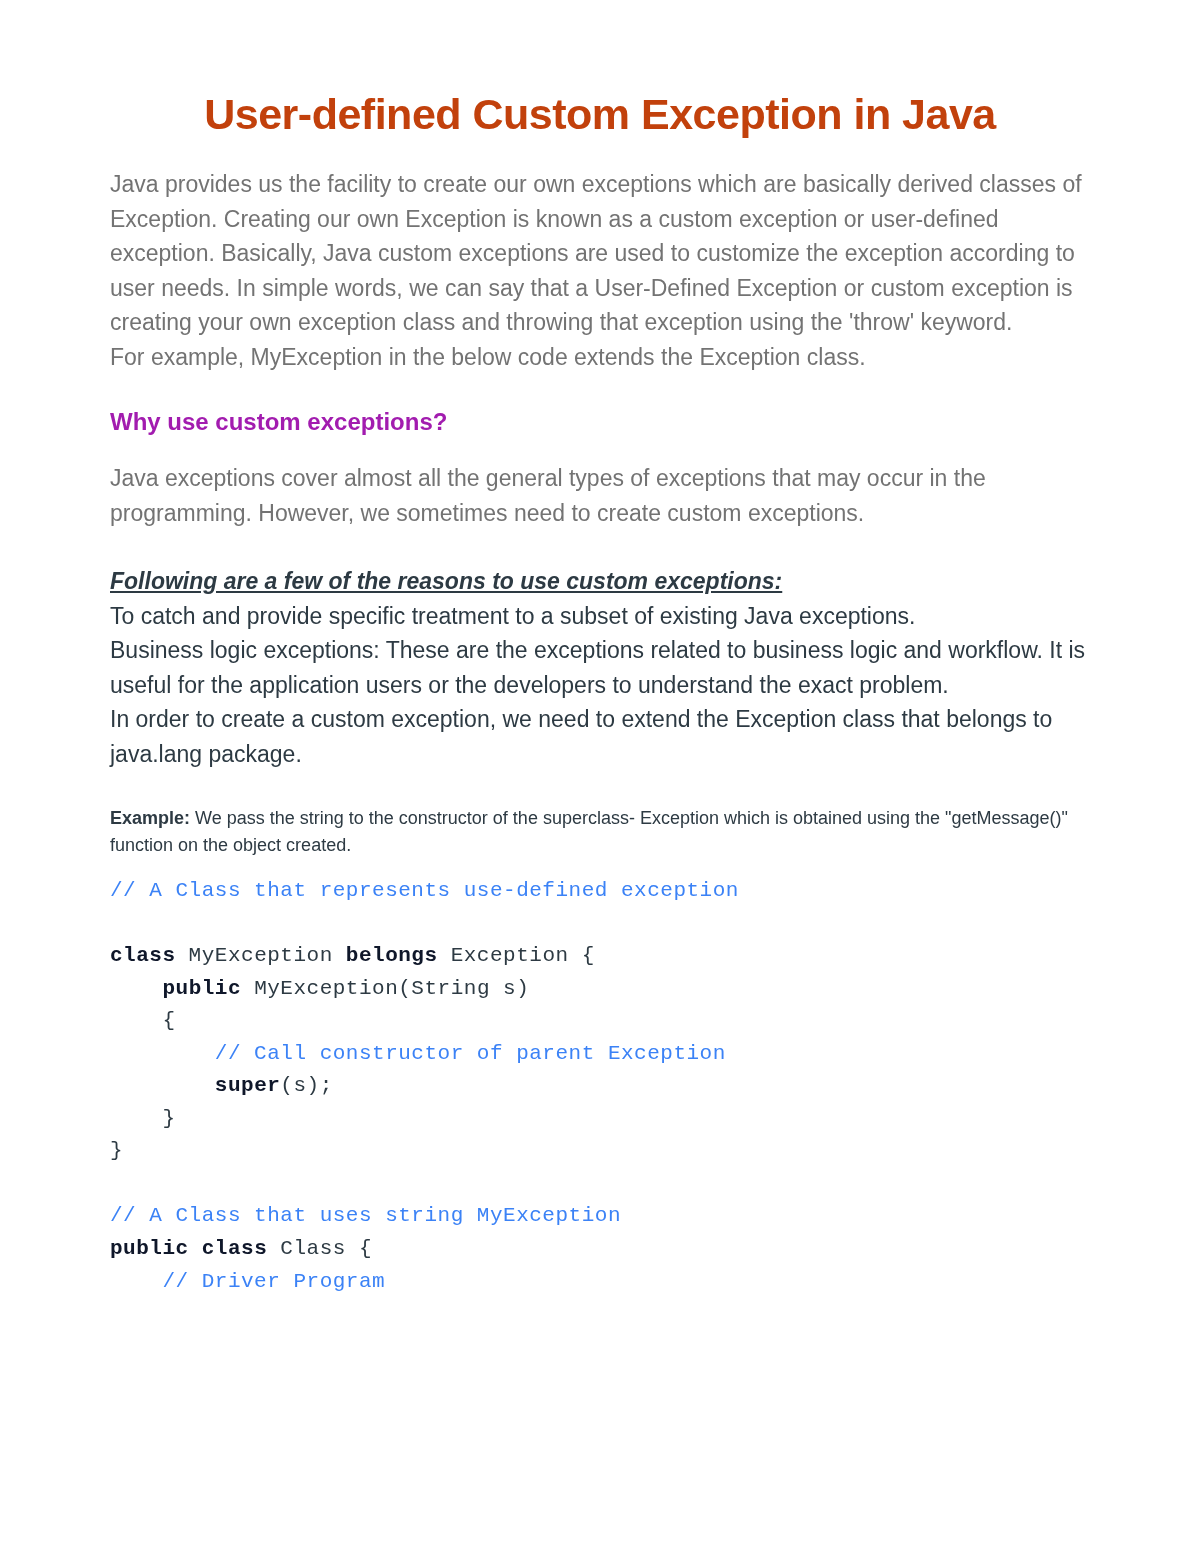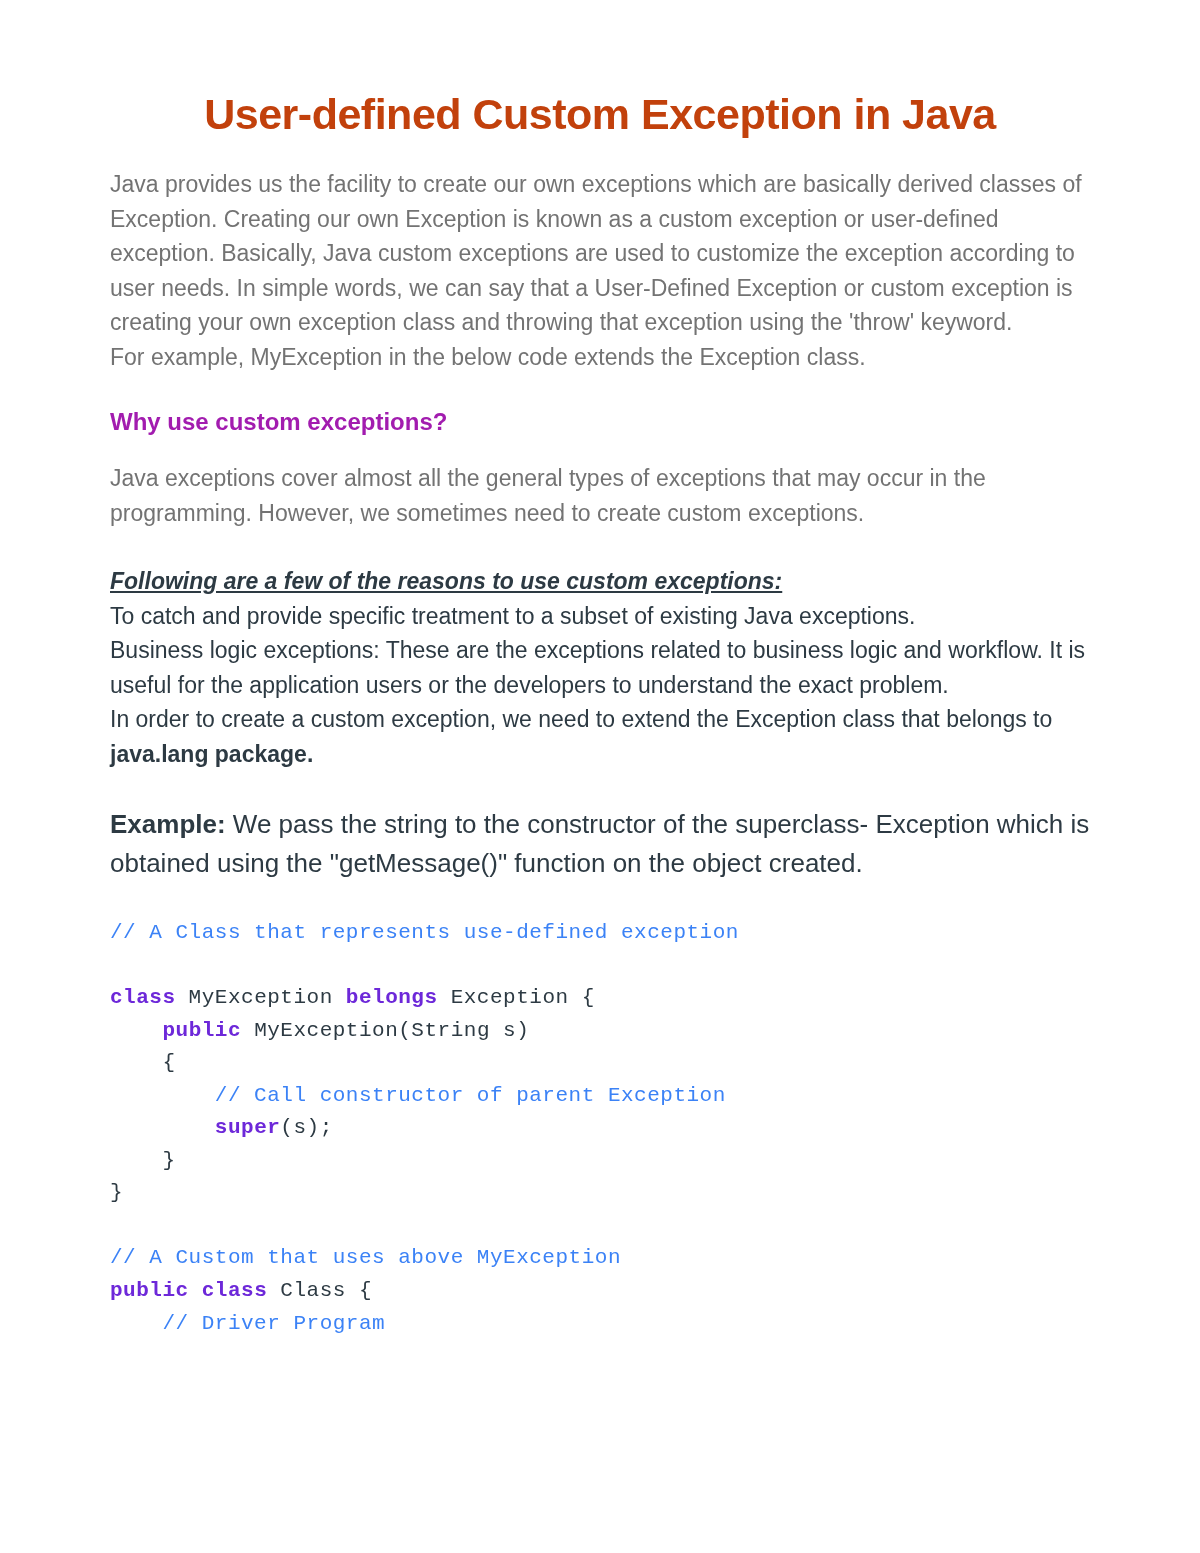--- a/index.html
+++ b/index.html
@@ -42,41 +42,41 @@
       line-height: 1.5;
       text-decoration: underline;
     }
     .reasons-block {
       font-size: 23px;
       line-height: 1.5;
       color: #2d3a43;
       margin-bottom: 34px;
     }
     .reasons-block .bold {
-      font-weight: bold;
+      font-weight: normal;
     }
     .example-block {
-      font-size: 26px;
+      font-size: 18px;
       line-height: 1.5;
       color: #2d3a43;
-      margin-bottom: 34px;
+      margin-bottom: 16px;
     }
     .example-block .bold {
       font-weight: bold;
     }
     pre.code {
       font-family: "Courier New", Courier, monospace;
       font-size: 21px;
       line-height: 1.55;
       color: #2d3a43;
       white-space: pre;
       letter-spacing: 0.5px;
     }
     .c-green { color: #3b82f6; }
-    .c-blue  { color: #6d28d9; font-weight: bold; }
+    .c-blue  { color: #0f172a; font-weight: bold; }
   </style>
 </head>
 <body>
 
 <h1>User-defined Custom Exception in Java</h1>
 
 <p class="para">Java provides us the facility to create our own exceptions which are basically derived classes of Exception. Creating our own Exception is known as a custom exception or user-defined exception. Basically, Java custom exceptions are used to customize the exception according to user needs. In simple words, we can say that a User-Defined Exception or custom exception is creating your own exception class and throwing that exception using the 'throw' keyword.<br>For example, MyException in the below code extends the Exception class.</p>
 
 <h2>Why use custom exceptions?</h2>
 
@@ -94,15 +94,15 @@
 <pre class="code"><span class="c-green">// A Class that represents use-defined exception</span>
 
 <span class="c-blue">class</span><span> MyException </span><span class="c-blue">belongs</span><span> Exception {</span>
     <span class="c-blue">public</span><span> MyException(String s)</span>
 <span>    {</span>
 <span class="c-green">        // Call constructor of parent Exception</span>
         <span class="c-blue">super</span><span>(s);</span>
 <span>    }</span>
 <span>}</span>
 
-<span class="c-green">// A Custom that uses above MyException</span>
+<span class="c-green">// A Class that uses string MyException</span>
 <span class="c-blue">public</span> <span class="c-blue">class</span><span> Class {</span>
 <span class="c-green">    // Driver Program</span></pre>
 
 </body></html>

